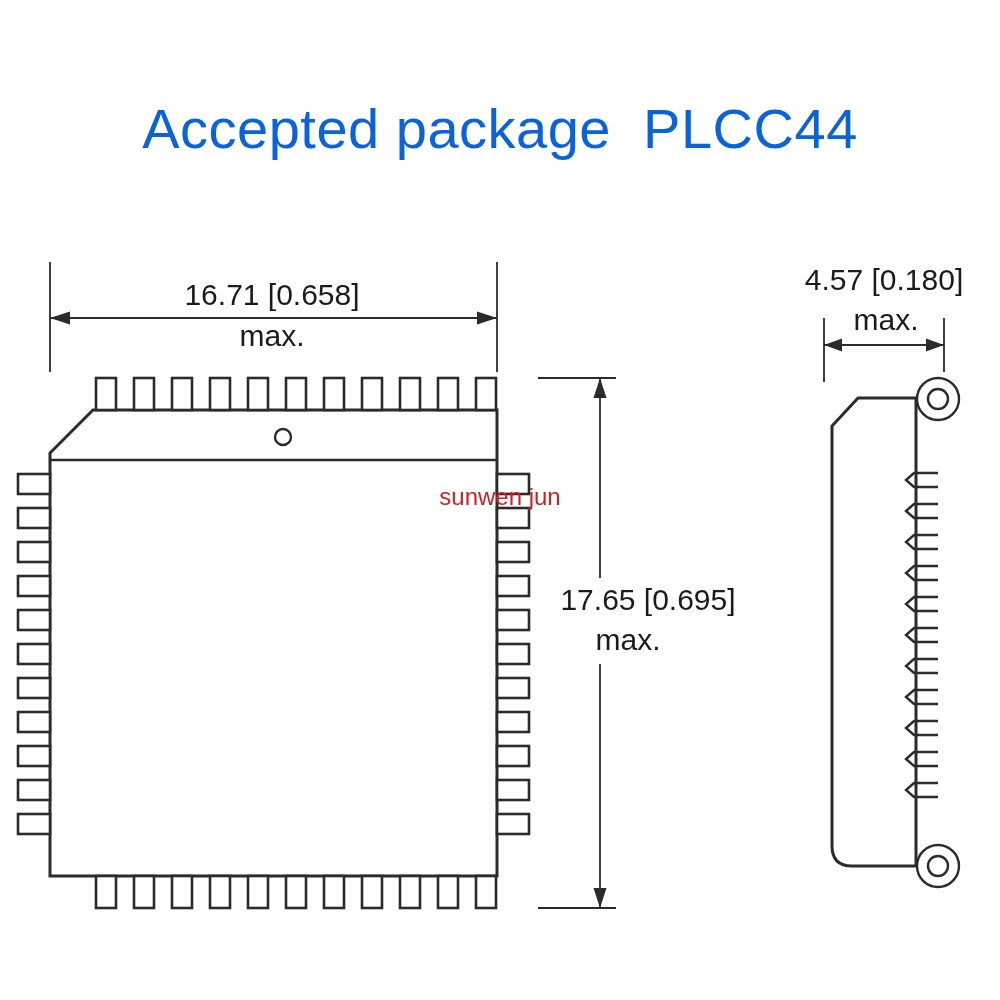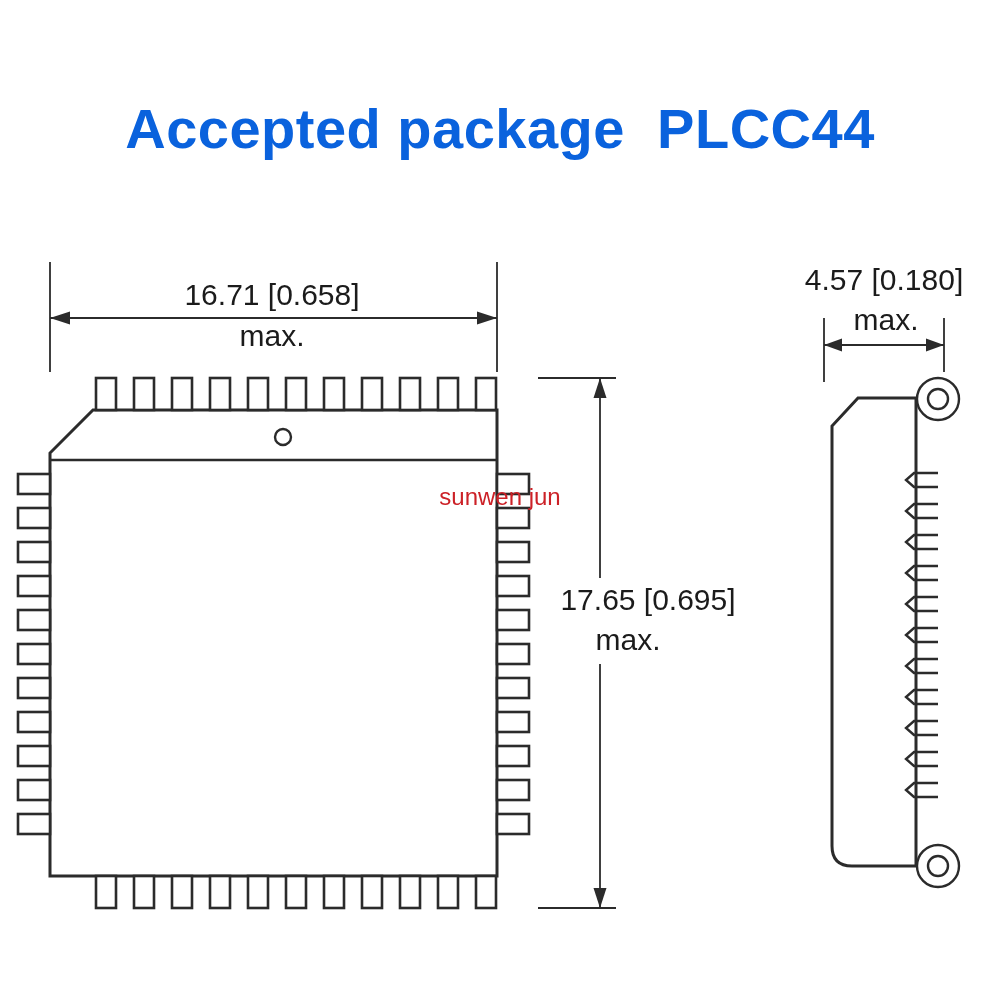--- a/index.html
+++ b/index.html
@@ -12,21 +12,21 @@
     font-family: "Liberation Sans", sans-serif;
   }
   .title {
     position: absolute;
     top: 96px;
     left: 0;
     width: 100%;
     margin: 0;
     text-align: center;
     font-size: 56px;
-    font-weight: 700;
+    font-weight: 400;
     letter-spacing: 0.5px;
     color: var(--title, #0a62dd);
     white-space: pre;
   }
   svg.drawing { position: absolute; left: 0; top: 0; }
   .outline { fill: #ffffff; stroke: var(--line, #2b2b2b); stroke-width: 3; stroke-linejoin: miter; }
   .pin     { fill: #ffffff; stroke: var(--line, #2b2b2b); stroke-width: 2.6; }
   .thin    { stroke: var(--line, #2b2b2b); stroke-width: 1.8; fill: none; }
   .mid     { stroke: var(--line, #2b2b2b); stroke-width: 2.4; fill: none; }
   .arrow   { fill: var(--line, #2b2b2b); stroke: none; }

